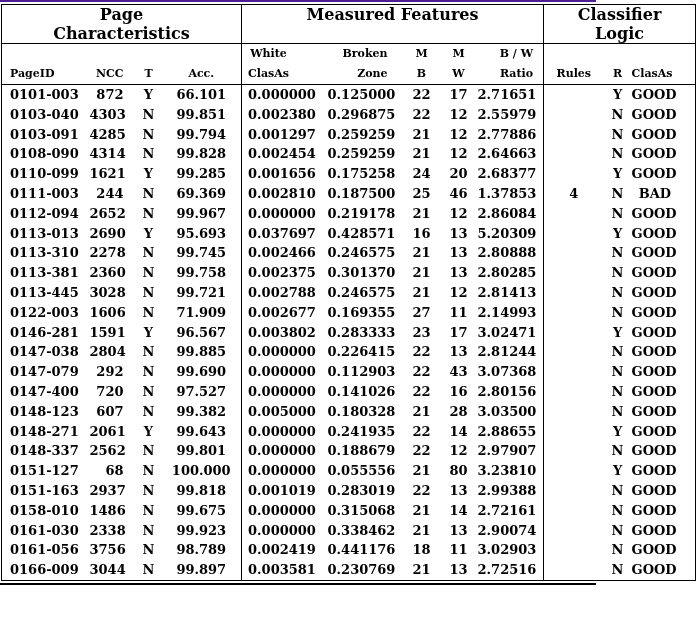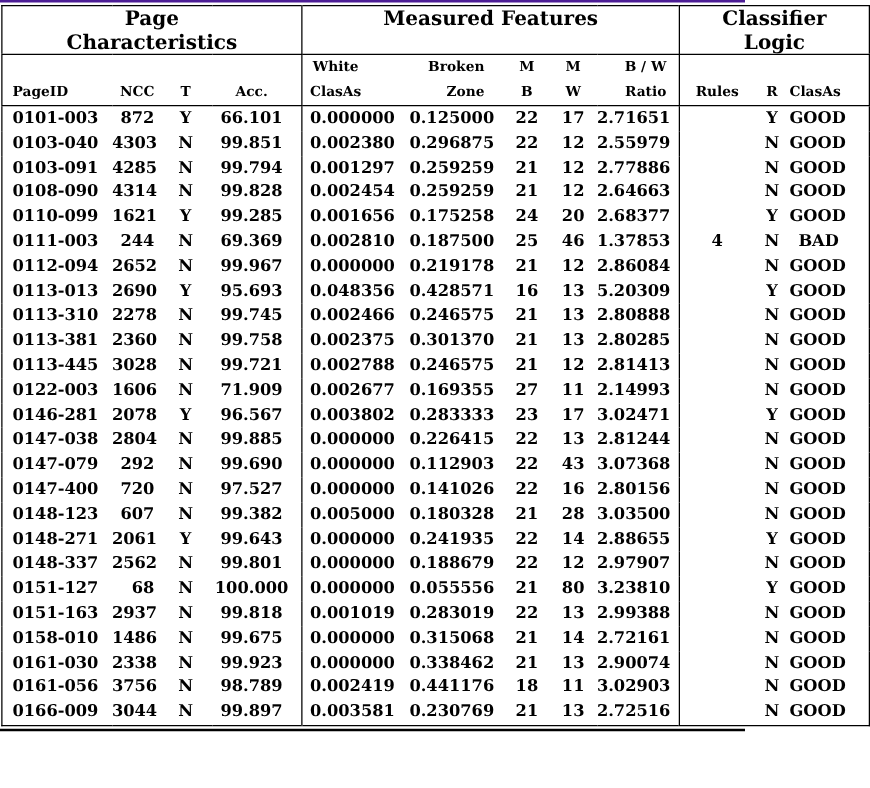--- a/index.html
+++ b/index.html
@@ -216,21 +216,21 @@
             <td class="c9 sep-right">2.86084</td>
             <td class="c10"></td>
             <td class="c11">N</td>
             <td class="c12">GOOD</td>
           </tr>
           <tr>
             <td class="c1">0113-013</td>
             <td class="c2">2690</td>
             <td class="c3">Y</td>
             <td class="c4 sep-right">95.693</td>
-            <td class="c5">0.048356</td>
+            <td class="c5">0.037697</td>
             <td class="c6">0.428571</td>
             <td class="c7">16</td>
             <td class="c8">13</td>
             <td class="c9 sep-right">5.20309</td>
             <td class="c10"></td>
             <td class="c11">Y</td>
             <td class="c12">GOOD</td>
           </tr>
           <tr>
             <td class="c1">0113-310</td>
@@ -283,21 +283,21 @@
             <td class="c6">0.169355</td>
             <td class="c7">27</td>
             <td class="c8">11</td>
             <td class="c9 sep-right">2.14993</td>
             <td class="c10"></td>
             <td class="c11">N</td>
             <td class="c12">GOOD</td>
           </tr>
           <tr>
             <td class="c1">0146-281</td>
-            <td class="c2">2078</td>
+            <td class="c2">1591</td>
             <td class="c3">Y</td>
             <td class="c4 sep-right">96.567</td>
             <td class="c5">0.003802</td>
             <td class="c6">0.283333</td>
             <td class="c7">23</td>
             <td class="c8">17</td>
             <td class="c9 sep-right">3.02471</td>
             <td class="c10"></td>
             <td class="c11">Y</td>
             <td class="c12">GOOD</td>

